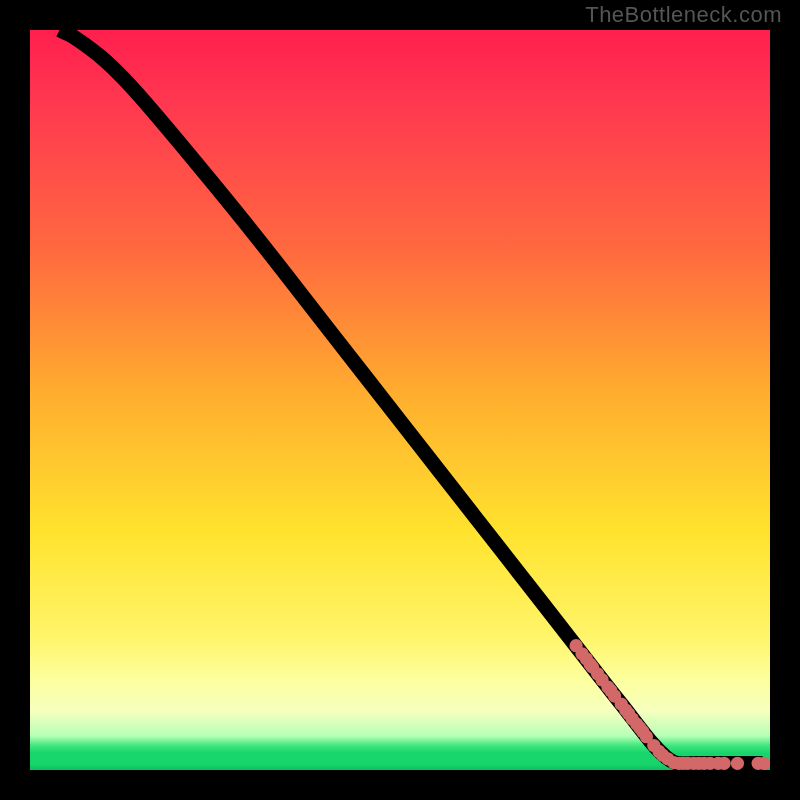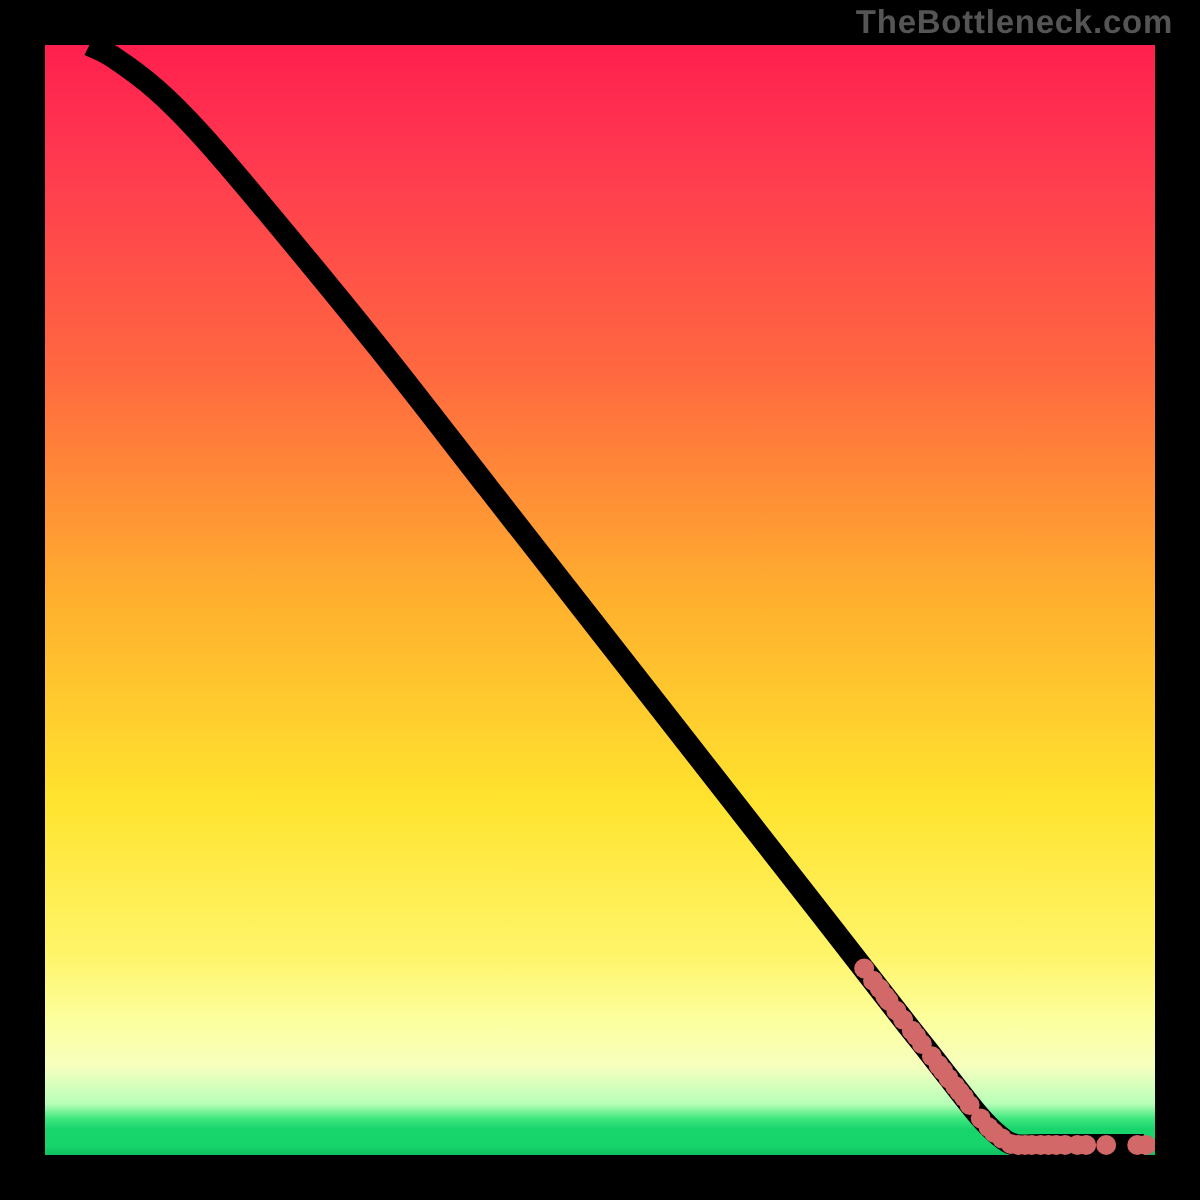--- a/index.html
+++ b/index.html
@@ -16,21 +16,21 @@
     width: 800px;
     height: 800px;
     background: #000;
   }
   .watermark {
     position: absolute;
     top: 2px;
     right: 18px;
     color: #555;
     font-size: 22px;
-    font-weight: 700;
+    font-weight: 400;
     letter-spacing: 0.5px;
     z-index: 4;
   }
   .plot {
     position: absolute;
     left: 30px;
     top: 30px;
     width: 740px;
     height: 740px;
     overflow: hidden;

